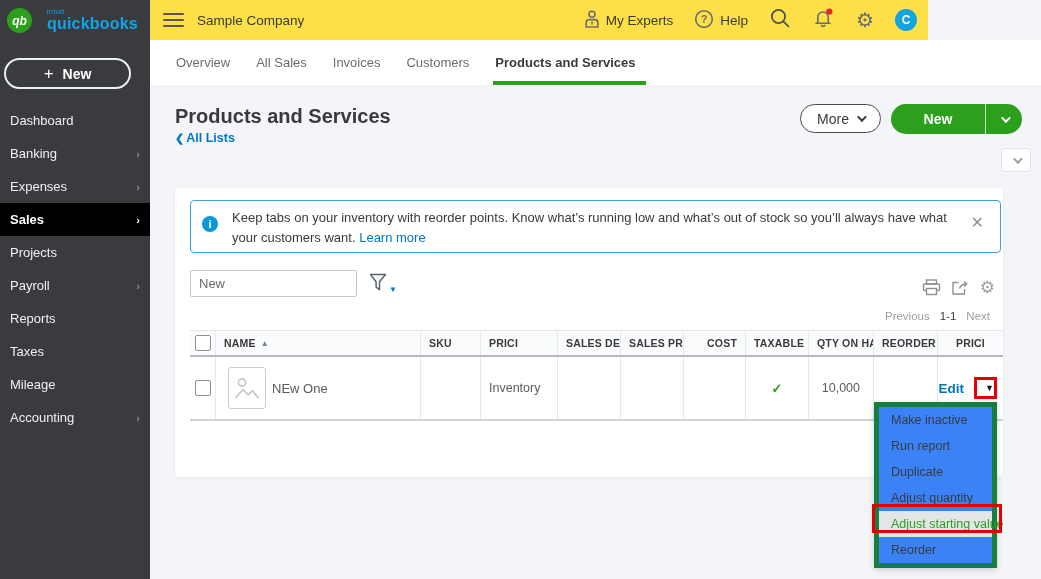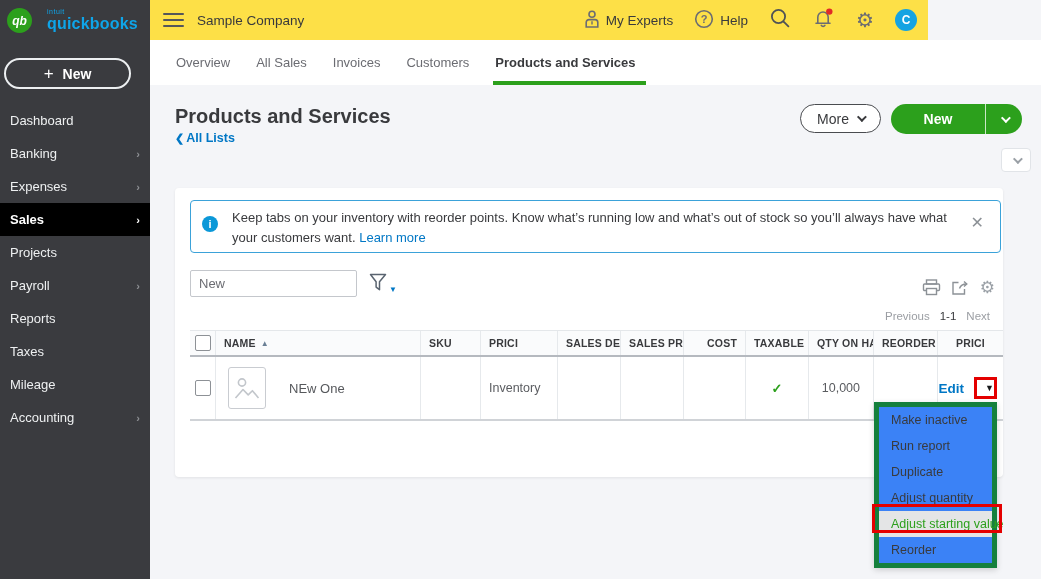--- a/index.html
+++ b/index.html
@@ -82,21 +82,21 @@
   .c-sdesc { width:63px; }
   .c-sprice { width:63px; }
   .c-cost { width:62px; justify-content:flex-end; padding-right:8px; padding-left:0; }
   .c-tax { width:63px; }
   .c-qty { width:65px; }
   .c-reorder { width:64px; }
   .c-action { width:65px; }
   .cb { width:16px; height:16px; border:1.5px solid #8d9196; border-radius:2px; background:#fff; cursor:pointer; }
   .sort-arrow { font-size:8px; color:#6a7f95; margin-left:5px; }
   .thumb { width:38px; height:42px; border:1.5px solid #c9ccd1; border-radius:3px; margin-left:4px; display:flex; align-items:center; justify-content:center; }
-  .name-text { margin-left:23px; color:#56585c; font-size:13px; }
+  .name-text { margin-left:6px; color:#56585c; font-size:13px; }
   .tax-cell { justify-content:center; padding-left:0; color:#2ca01c; font-weight:bold; font-size:13px; }
   .qty-cell { justify-content:flex-end; padding-right:13px; padding-left:0; }
   .action-cell { justify-content:flex-end; padding-right:9px; gap:21px; padding-left:0; }
   .edit-link { color:#0077c5; font-size:13.5px; font-weight:bold; cursor:pointer; }
   .edit-caret { font-size:9px; color:#17181a; cursor:pointer; }
   
   .menu { position:absolute; left:874px; top:402px; width:123px; background:#3b82f6; border:5px solid #15803d; box-shadow:0 2px 6px rgba(0,0,0,.16); z-index:10; }
   .menu-item { height:26px; display:flex; align-items:center; padding-left:12px; font-size:12.5px; color:#393a3d; cursor:pointer; white-space:nowrap; }
   .menu-item.hl { background:#e4e5e6; color:#2ca01c; }
   

